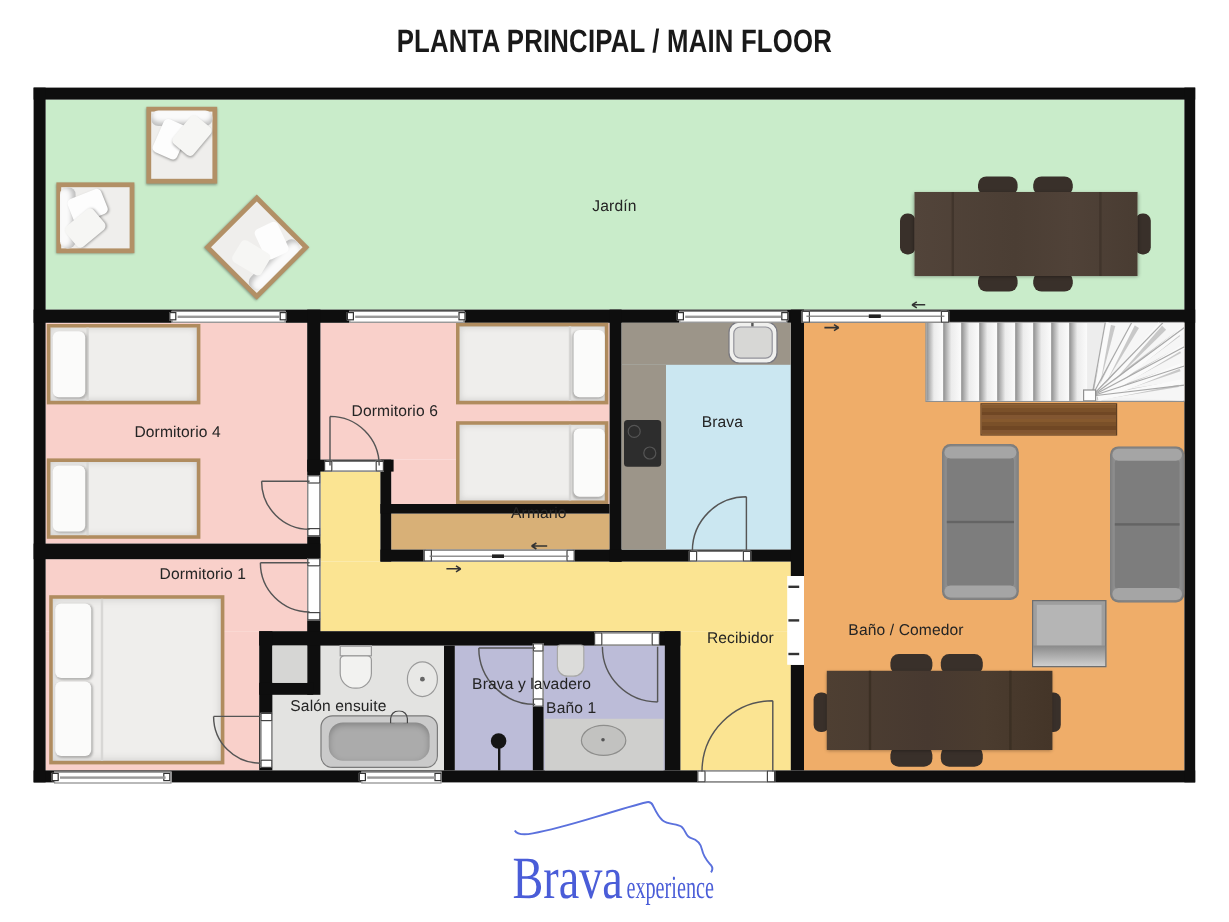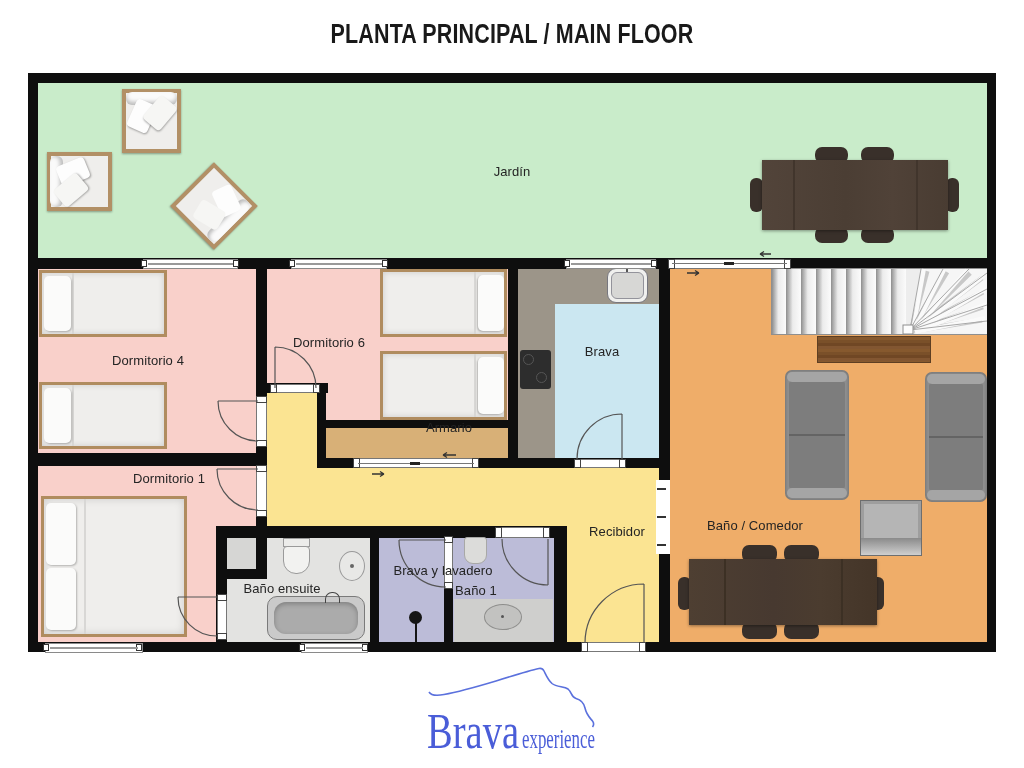--- a/index.html
+++ b/index.html
@@ -374,21 +374,21 @@
 <div class="lbl" style="left:145px;top:478px;margin-left:24px;">Dormitorio 1</div>
 
 <div class="lbl" style="left:417px;top:427px;margin-left:32px;">Armario</div>
 
 <div class="lbl" style="left:602px;top:351px;">Brava</div>
 
 <div class="lbl" style="left:617px;top:531px;">Recibidor</div>
 
 <div class="lbl" style="left:755px;top:525px;">Baño / Comedor</div>
 
-<div class="lbl" style="left:282px;top:588px;">Baño ensuite</div>
+<div class="lbl" style="left:282px;top:588px;">Salón ensuite</div>
 
 <div class="lbl" style="left:443px;top:570px;">Brava y lavadero</div>
 
 <div class="lbl" style="left:476px;top:590px;">Baño 1</div>
 
 <svg class="a" style="left:400px;top:655px;" width="240" height="110" viewBox="0 0 240 110">
 
   <path d="M29,37 C31,40.5 36,41 44,39.5 C58,37 76,32 96,26 C112,21 130,15.5 139,13.5 C141.5,13 143,14 144,16 C146,20 148,25 152,28.5 C157,32.5 164,31 168,34 C172,37.5 171,42 176,43.5 C181,45 184,48 185,53 C186.5,60 190,63 192.5,66 C194,68 194,70 192.5,72" fill="none" stroke="#5b71dd" stroke-width="1.6"></path>
 
   <text x="27" y="93" font-family="Liberation Serif" font-size="50" fill="#4a5dd8" textLength="92" lengthAdjust="spacingAndGlyphs">Brava</text>

